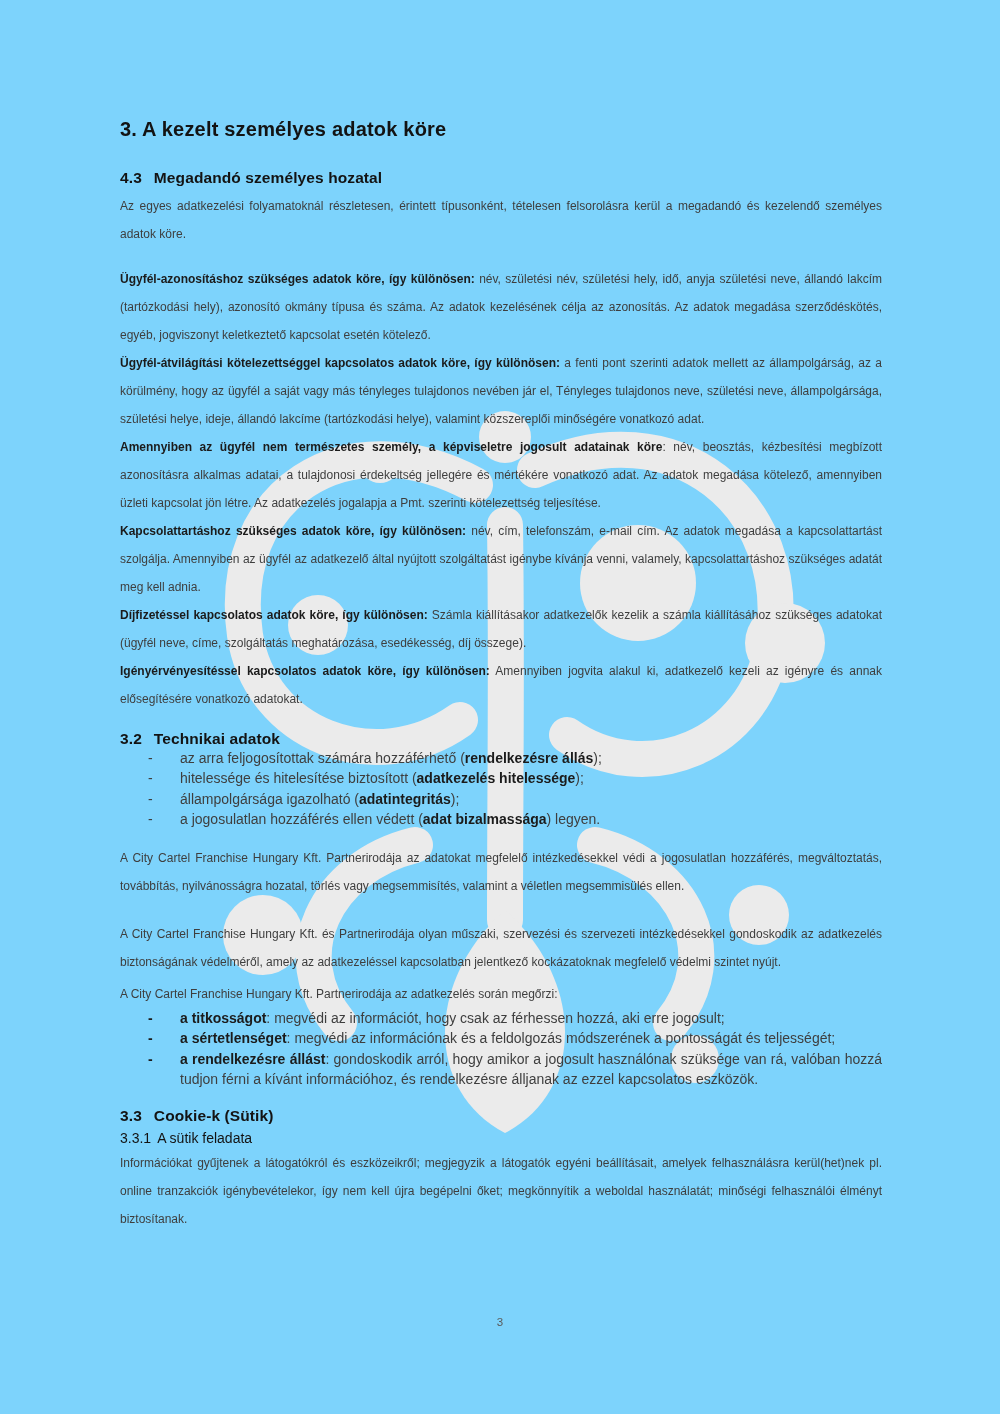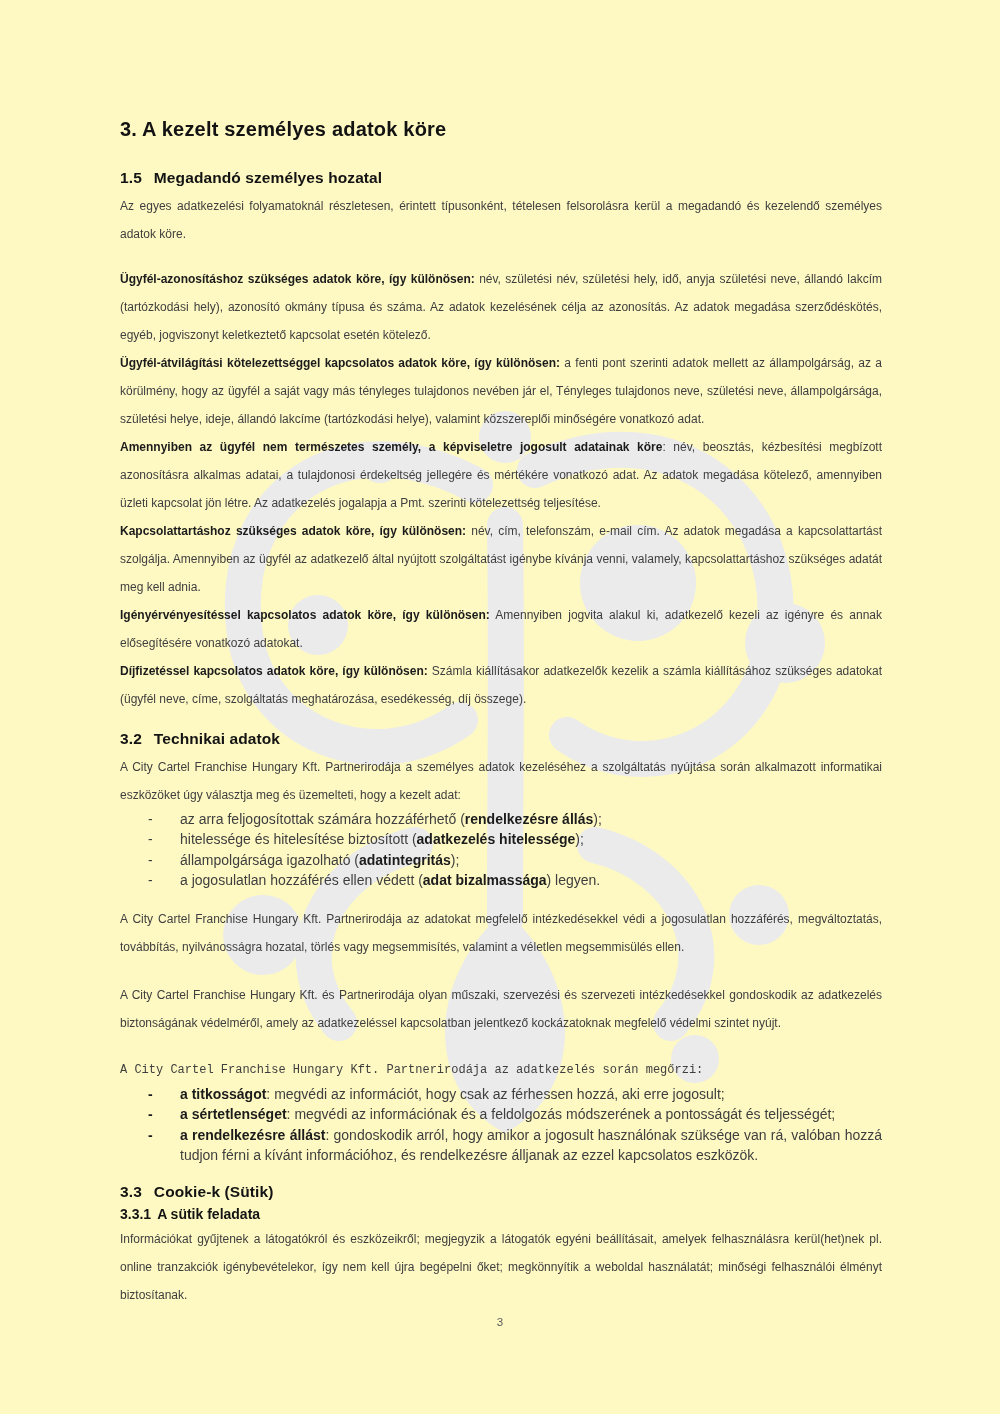--- a/index.html
+++ b/index.html
@@ -4,21 +4,21 @@
 <style>
   * { margin:0; padding:0; box-sizing:border-box; }
   html, body { background:#ffffff; }
   body {
     width:1000px; height:1414px;
     font-family:"Liberation Sans", sans-serif;
     color:#3e3e3e;
     position:relative;
     overflow:hidden;
   }
-  .page { position:relative; width:1000px; height:1414px; background:#fef9c3; }
+  .page { position:relative; width:1000px; height:1414px; background:#7dd3fc; }
 
   
   .watermark {
     position:absolute; left:175px; top:375px;
     width:660px; height:780px;
     z-index:0; pointer-events:none;
   }
 
   .content {
     position:relative; z-index:1;
@@ -32,21 +32,21 @@
 
   .sec-heading {
     margin-top:27px;
     font-size:15.5px; font-weight:800; color:#131313;
     line-height:19px; letter-spacing:.1px;
   }
   .sec-heading .num { display:inline-block; margin-right:12px; }
 
   .sub-heading {
     margin-top:4px;
-    font-size:14px; font-weight:700; color:#131313;
+    font-size:14px; font-weight:400; color:#131313;
     line-height:18px;
   }
   .sub-heading .num { display:inline-block; margin-right:6px; }
 
   .body {
     font-size:12px; line-height:28px;
     text-align:justify;
     color:#3e3e3e;
   }
   .lead { font-weight:700; color:#1b1b1b; }
@@ -57,21 +57,21 @@
   .dash-list { list-style:none; }
   .dash-list li {
     position:relative;
     padding-left:60px;
     font-size:14px; line-height:20.3px;
     text-align:justify; color:#3e3e3e;
   }
   .dash-list li .dash { position:absolute; left:28px; }
   .dash-list.bold-marks .dash { font-weight:700; color:#1b1b1b; }
   .mt17 { margin-top:15px; }
-  .mt19 { margin-top:19px;font-family:Liberation Mono, monospace; }
+  .mt19 { margin-top:4px; }
   .mt20 { margin-top:20px; }
   .mt2  { margin-top:2px; }
   .single-line { text-align:left; }
 
   .page-number {
     position:absolute; top:1316px; left:0; width:1000px;
     text-align:center;
     font-size:11.5px; color:#5a5a5a;
     z-index:1;
   }
@@ -100,42 +100,41 @@
       <circle cx="520" cy="684" r="24"></circle>
       <circle cx="330" cy="62" r="26"></circle>
     </g>
   </svg>
 
   <div class="content">
 
     <h1 class="doc-title">3. A kezelt személyes adatok köre</h1>
 
     <h2 class="sec-heading">
-      <span class="num">1.5</span><span>Megadandó személyes hozatal</span>
+      <span class="num">4.3</span><span>Megadandó személyes hozatal</span>
     </h2>
 
     <p class="body intro-31">Az egyes adatkezelési folyamatoknál részletesen, érintett típusonként, tételesen felsorolásra kerül a megadandó és kezelendő személyes adatok köre.</p>
 
     <p class="body"><span class="lead">Ügyfél-azonosításhoz szükséges adatok köre, így különösen:</span><span> név, születési név, születési hely, idő, anyja születési neve, állandó lakcím (tartózkodási hely), azonosító okmány típusa és száma. Az adatok kezelésének célja az azonosítás. Az adatok megadása szerződéskötés, egyéb, jogviszonyt keletkeztető kapcsolat esetén kötelező.</span></p>
 
     <p class="body"><span class="lead">Ügyfél-átvilágítási kötelezettséggel kapcsolatos adatok köre, így különösen:</span><span> a fenti pont szerinti adatok mellett az állampolgárság, az a körülmény, hogy az ügyfél a saját vagy más tényleges tulajdonos nevében jár el, Tényleges tulajdonos neve, születési neve, állampolgársága, születési helye, ideje, állandó lakcíme (tartózkodási helye), valamint közszereplői minőségére vonatkozó adat.</span></p>
 
     <p class="body"><span class="lead">Amennyiben az ügyfél nem természetes személy, a képviseletre jogosult adatainak köre</span><span>:  név, beosztás, kézbesítési megbízott azonosításra alkalmas adatai, a tulajdonosi érdekeltség jellegére és mértékére vonatkozó adat. Az adatok megadása kötelező, amennyiben üzleti kapcsolat jön létre. Az adatkezelés jogalapja a Pmt. szerinti kötelezettség teljesítése.</span></p>
 
     <p class="body"><span class="lead">Kapcsolattartáshoz szükséges adatok köre, így különösen:</span><span> név, cím, telefonszám, e-mail cím. Az adatok megadása a kapcsolattartást szolgálja. Amennyiben az ügyfél az adatkezelő által nyújtott szolgáltatást igénybe kívánja venni, valamely, kapcsolattartáshoz szükséges adatát meg kell adnia.</span></p>
 
+    <p class="body"><span class="lead">Díjfizetéssel kapcsolatos adatok köre, így különösen:</span><span> Számla kiállításakor adatkezelők kezelik a számla kiállításához szükséges adatokat (ügyfél neve, címe, szolgáltatás meghatározása, esedékesség, díj összege).</span></p>
+
     <p class="body"><span class="lead">Igényérvényesítéssel kapcsolatos adatok köre, így különösen:</span><span> Amennyiben jogvita alakul ki, adatkezelő kezeli az igényre és annak elősegítésére vonatkozó adatokat.</span></p>
-
-    <p class="body"><span class="lead">Díjfizetéssel kapcsolatos adatok köre, így különösen:</span><span> Számla kiállításakor adatkezelők kezelik a számla kiállításához szükséges adatokat (ügyfél neve, címe, szolgáltatás meghatározása, esedékesség, díj összege).</span></p>
 
     <h2 class="sec-heading" style="margin-top:16px">
       <span class="num">3.2</span><span>Technikai adatok</span>
     </h2>
 
-    <p class="body intro-32">A City Cartel Franchise Hungary Kft. Partnerirodája a személyes adatok kezeléséhez a szolgáltatás nyújtása során alkalmazott informatikai eszközöket úgy választja meg és üzemelteti, hogy a kezelt adat:</p>
 
     <ul class="dash-list">
       <li><span class="dash">-</span><span>az arra feljogosítottak számára hozzáférhető (</span><span class="lead">rendelkezésre állás</span><span>);</span></li>
       <li><span class="dash">-</span><span>hitelessége és hitelesítése biztosított (</span><span class="lead">adatkezelés hitelessége</span><span>);</span></li>
       <li><span class="dash">-</span><span>állampolgársága igazolható (</span><span class="lead">adatintegritás</span><span>);</span></li>
       <li><span class="dash">-</span><span>a jogosulatlan hozzáférés ellen védett (</span><span class="lead">adat bizalmassága</span><span>) legyen.</span></li>
     </ul>
 
     <p class="body mt17">A City Cartel Franchise Hungary Kft. Partnerirodája az adatokat megfelelő intézkedésekkel védi a jogosulatlan hozzáférés, megváltoztatás, továbbítás, nyilvánosságra hozatal, törlés vagy megsemmisítés, valamint a véletlen megsemmisülés ellen.</p>
 

